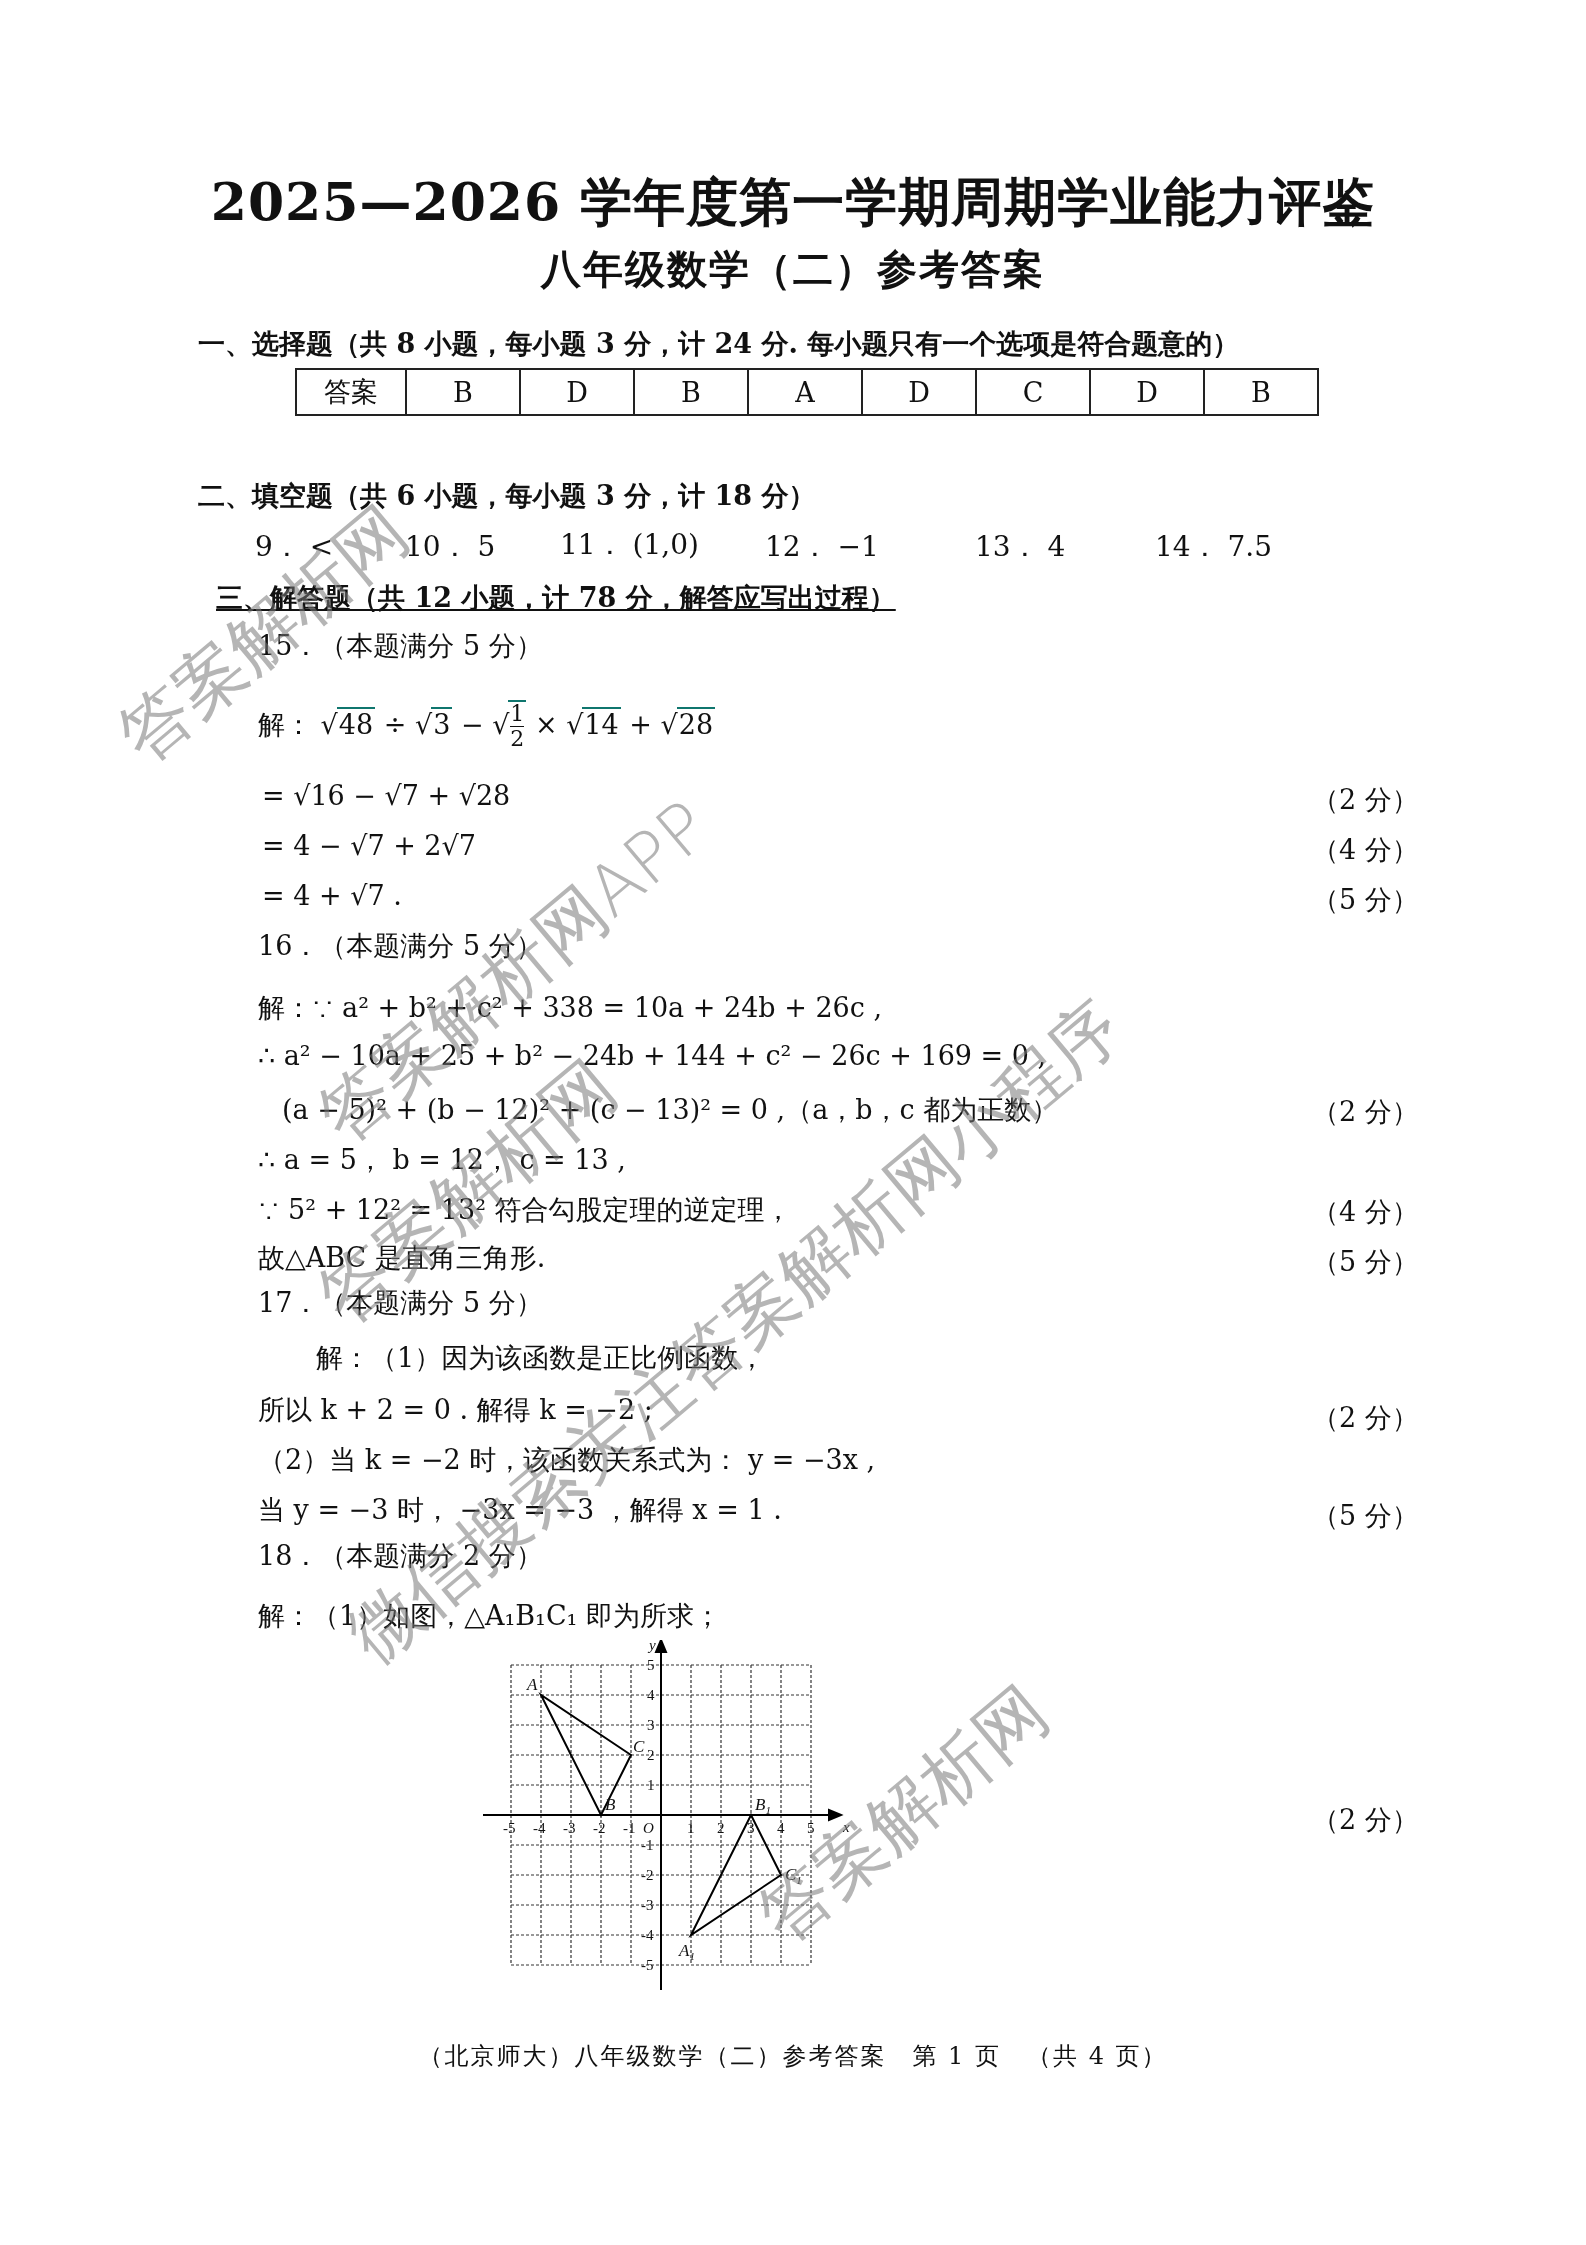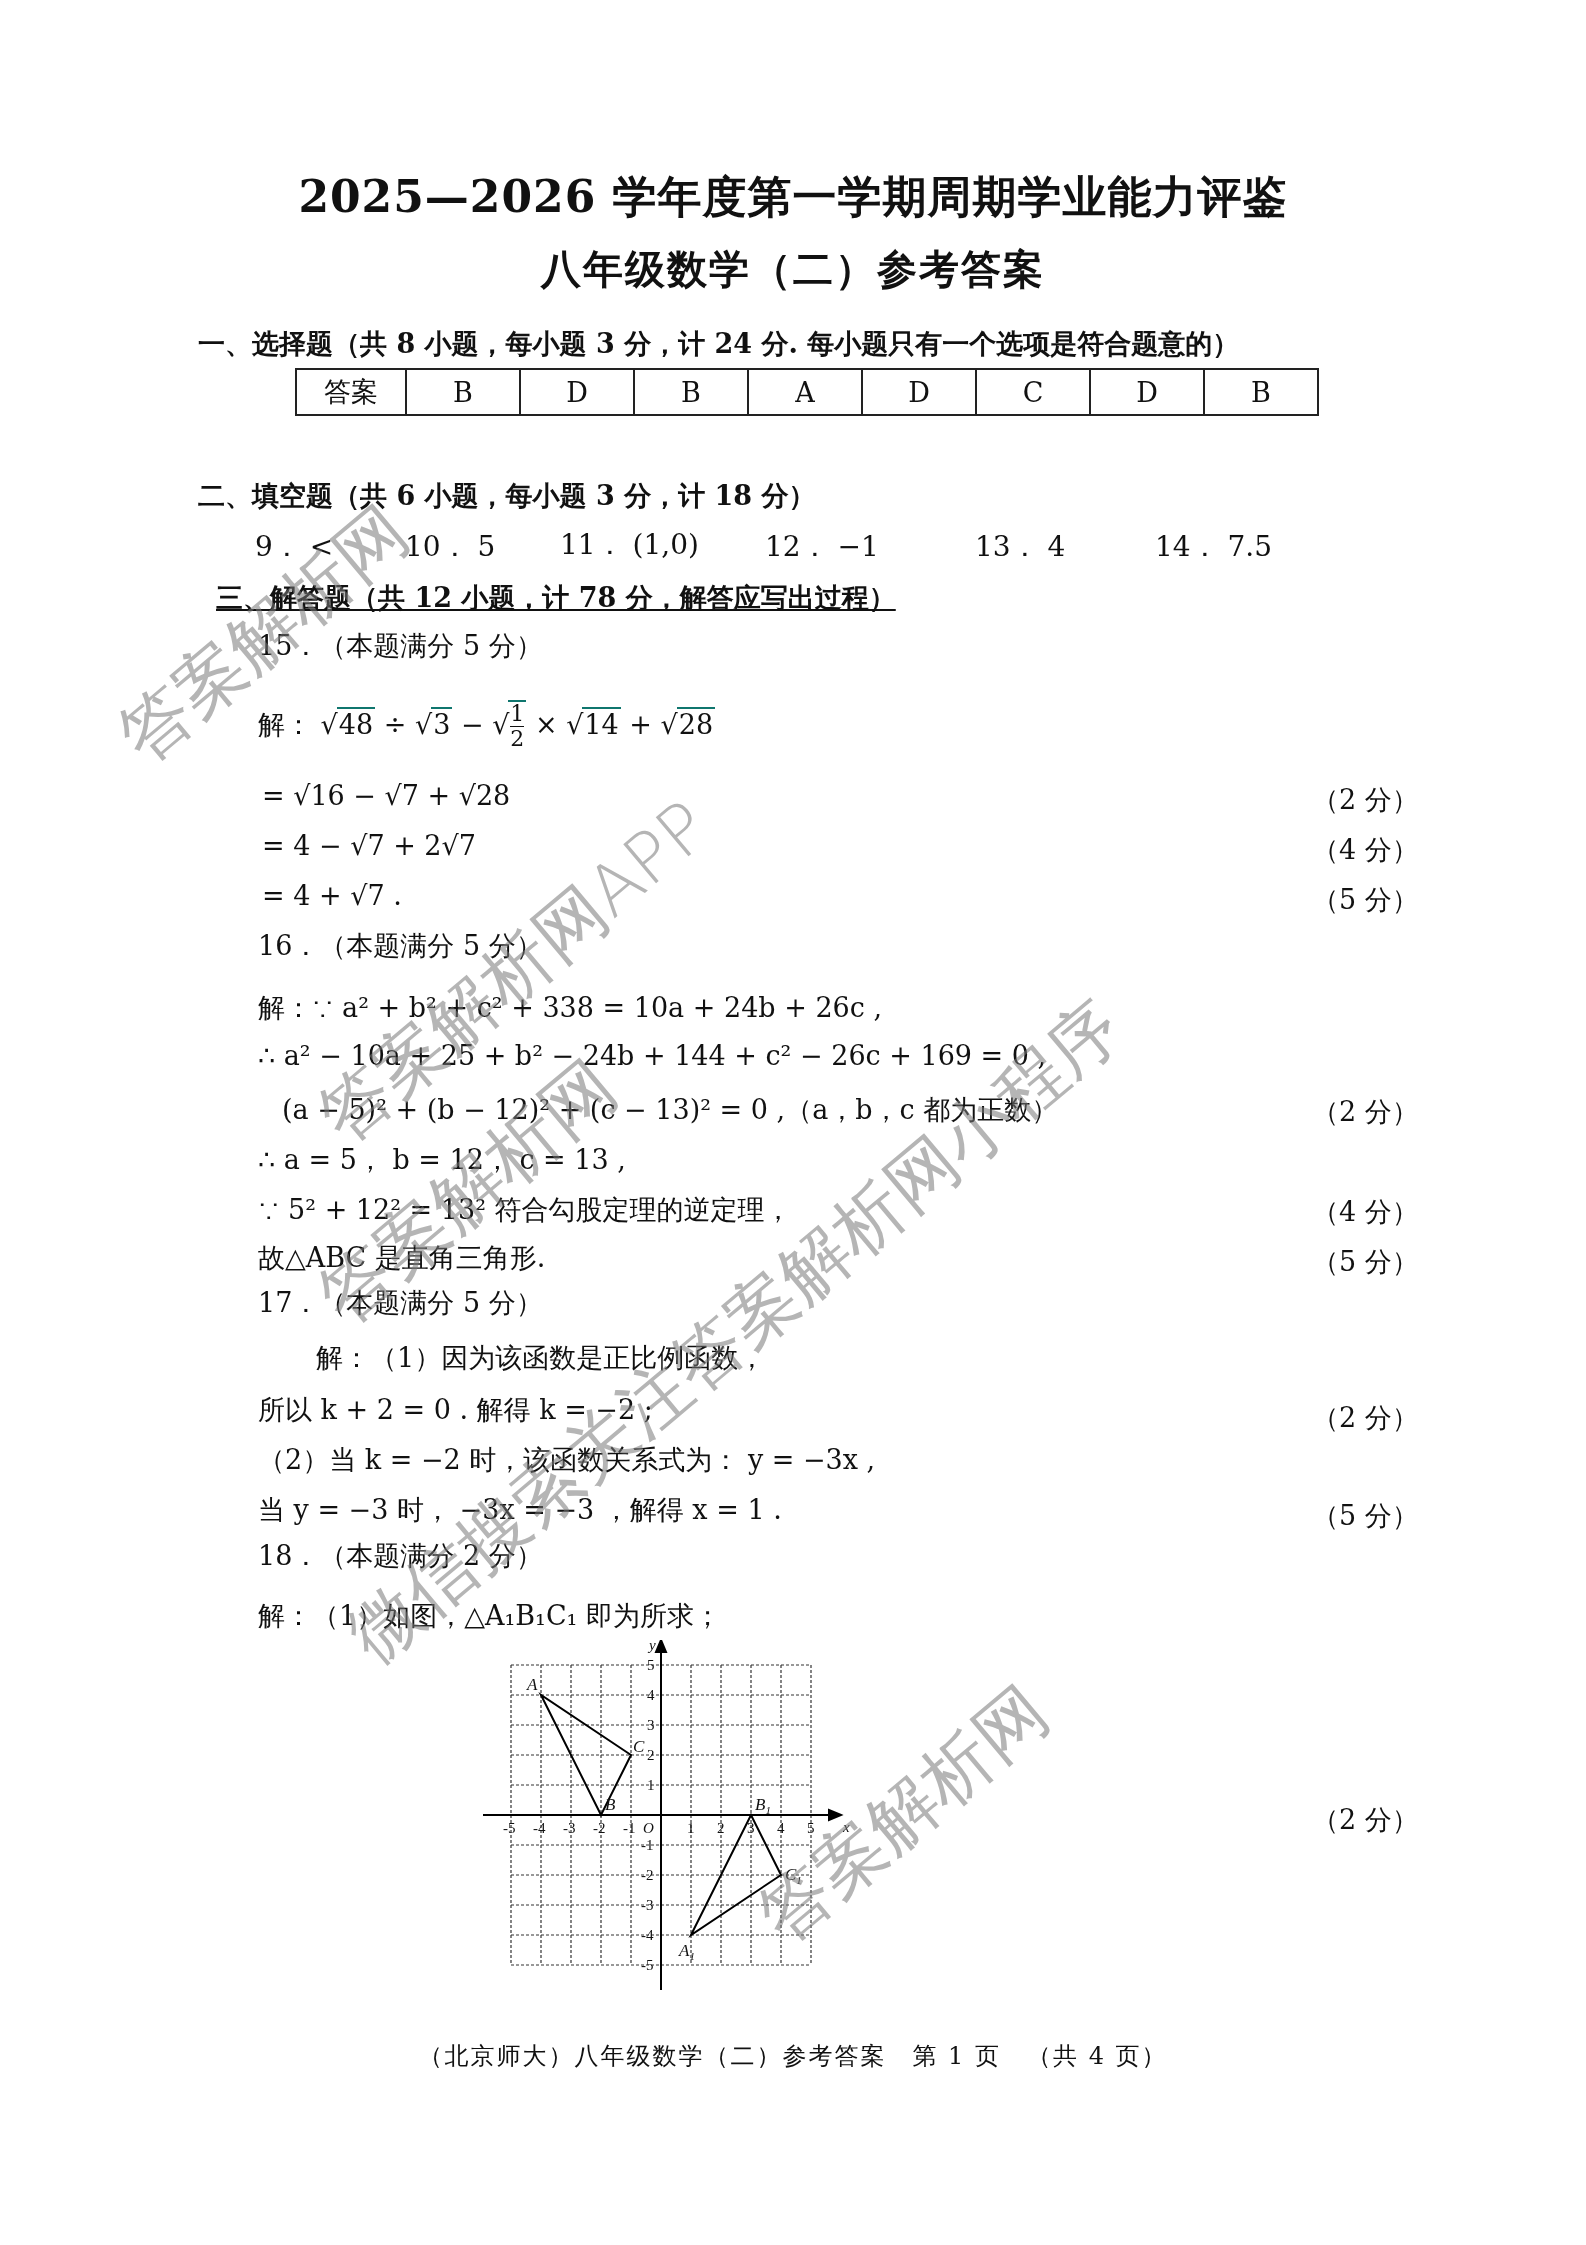--- a/index.html
+++ b/index.html
@@ -1,19 +1,19 @@
 <!DOCTYPE html>
 <html><head>
 <meta charset="utf-8">
 <style>
   html, body { margin:0; padding:0; background:#ffffff; }
   body { width:1586px; height:2245px; position:relative; overflow:hidden;
          font-family:"DejaVu Serif","Liberation Serif",serif; color:#111; }
   .abs { position:absolute; white-space:nowrap; }
-  .title1 { left:0; width:1586px; top:168px; text-align:center; font-size:44px; font-weight:bold; letter-spacing:1px; }
+  .title1 { left:0; width:1586px; top:168px; text-align:center; font-size:52px; font-weight:bold; letter-spacing:1px; }
   .title2 { left:0; width:1586px; top:242px; text-align:center; font-size:40px; font-weight:bold; letter-spacing:2px; }
   .sec { font-size:27px; font-weight:bold; }
   .line { font-size:27px; }
   .score { font-size:27px; left:1312px; }
   table.ans { position:absolute; left:295px; top:368px; border-collapse:collapse; font-size:27px; }
   table.ans td { border:2px solid #222; height:44px; text-align:center; padding:0; }
   table.ans td.hd { width:108px; }
   table.ans td.c { width:112px; }
   .fill { font-size:28px; }
   .sqrt { display:inline-block; border-top:2px solid #0f766e; padding:0 2px; margin-left:-1px; }

